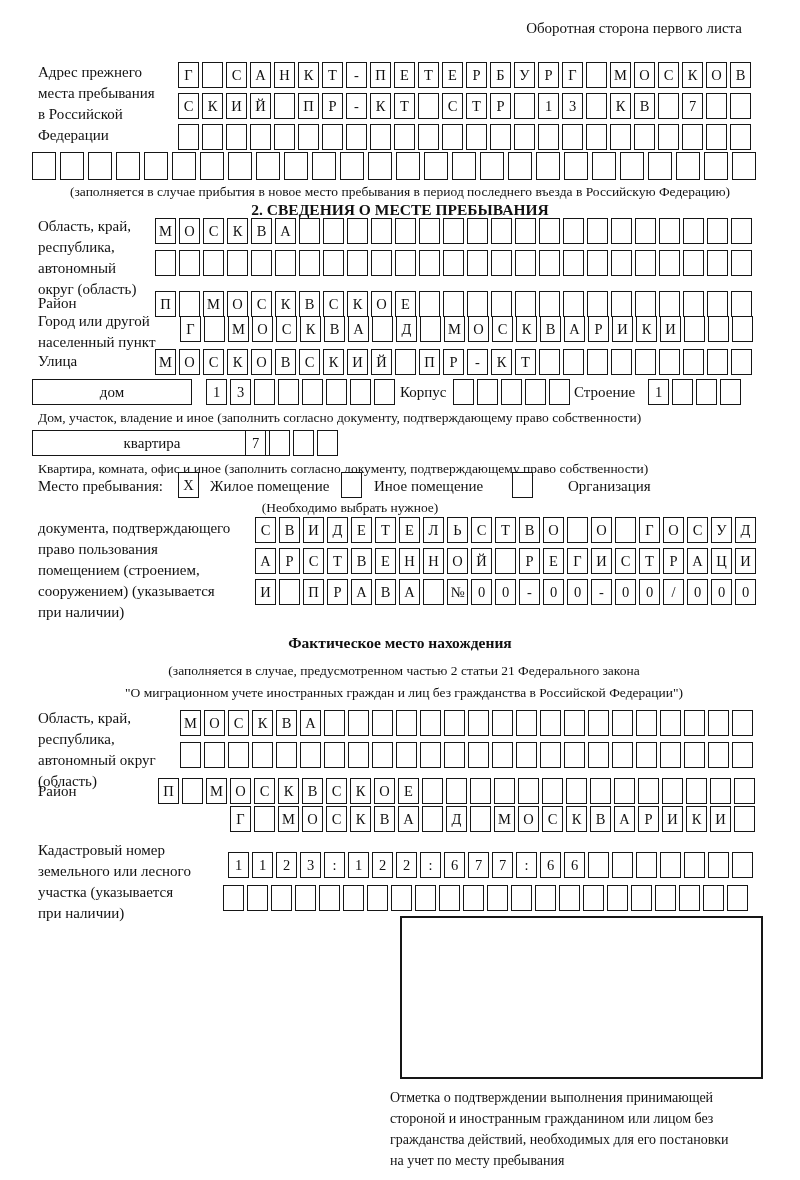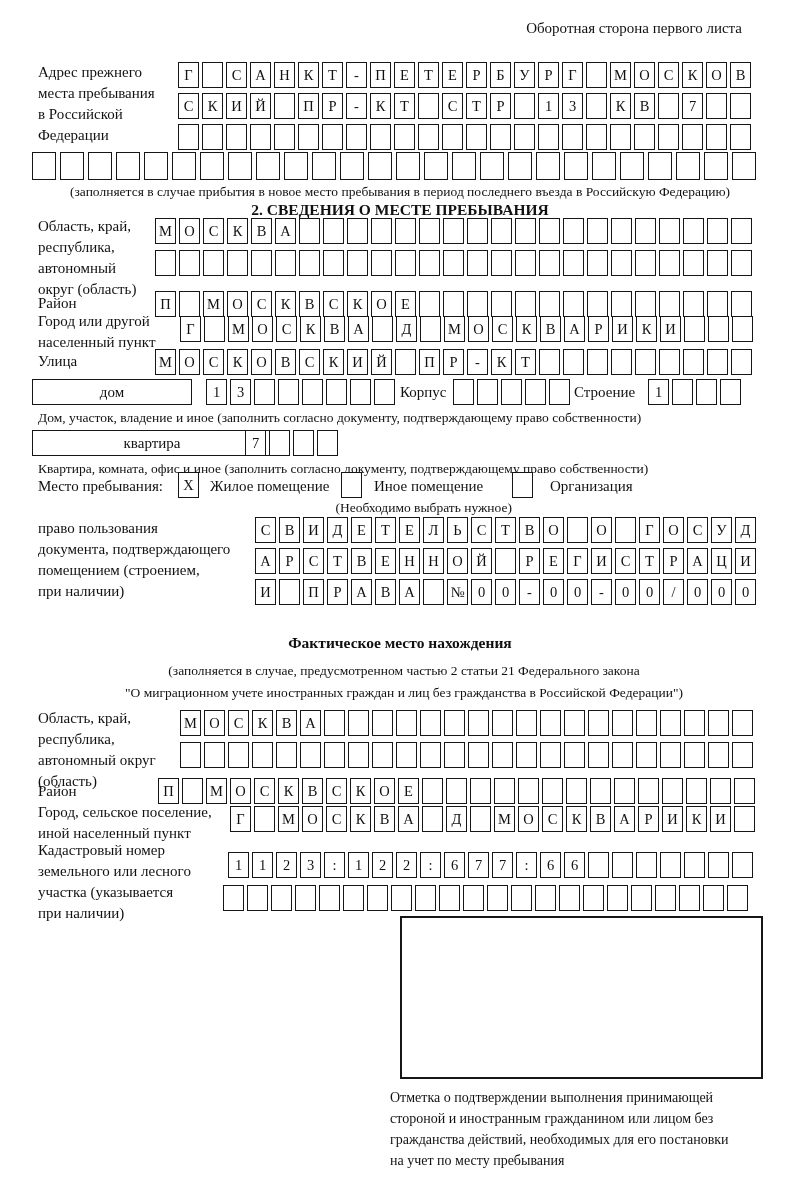--- a/index.html
+++ b/index.html
@@ -345,27 +345,28 @@
       <span class="cell">X</span>
     </div>
   <div class="abs lbl" style="left:210px;top:476px">Жилое помещение</div>
   <div class="abs cells" style="left:341px;top:472px">
       <span class="cell"></span>
     </div>
   <div class="abs lbl" style="left:374px;top:476px">Иное помещение</div>
   <div class="abs cells" style="left:512px;top:472px">
       <span class="cell"></span>
     </div>
-  <div class="abs lbl" style="left:550px;top:476px">Организация</div>
-  <div class="abs note" style="left:172px;top:500px;width:340px;text-align:right">(Необходимо выбрать нужное)</div>
+  <div class="abs lbl" style="left:568px;top:476px">Организация</div>
+  <div class="abs note" style="left:180px;top:500px;width:340px;text-align:center">(Необходимо выбрать нужное)</div>
 
   <div class="abs lbl lines" style="left:38px;top:518px">
+      <div>документа, подтверждающего</div>
       <div>право пользования</div>
-      <div>документа, подтверждающего</div>
       <div>помещением (строением,</div>
+      <div>сооружением) (указывается</div>
       <div>при наличии)</div>
     </div>
   <div class="abs cells" style="left:255px;top:517px">
       <span class="cell">С</span>
       <span class="cell">В</span>
       <span class="cell">И</span>
       <span class="cell">Д</span>
       <span class="cell">Е</span>
       <span class="cell">Т</span>
       <span class="cell">Е</span>
@@ -518,24 +519,20 @@
       <span class="cell"></span>
       <span class="cell"></span>
       <span class="cell"></span>
       <span class="cell"></span>
       <span class="cell"></span>
       <span class="cell"></span>
       <span class="cell"></span>
       <span class="cell"></span>
     </div>
 
-  <div class="abs lbl lines" style="left:38px;top:802px">
-      <div>Город, сельское поселение,</div>
-      <div>иной населенный пункт</div>
-    </div>
   <div class="abs cells" style="left:230px;top:806px">
       <span class="cell">Г</span>
       <span class="cell"></span>
       <span class="cell">М</span>
       <span class="cell">О</span>
       <span class="cell">С</span>
       <span class="cell">К</span>
       <span class="cell">В</span>
       <span class="cell">А</span>
       <span class="cell"></span>

